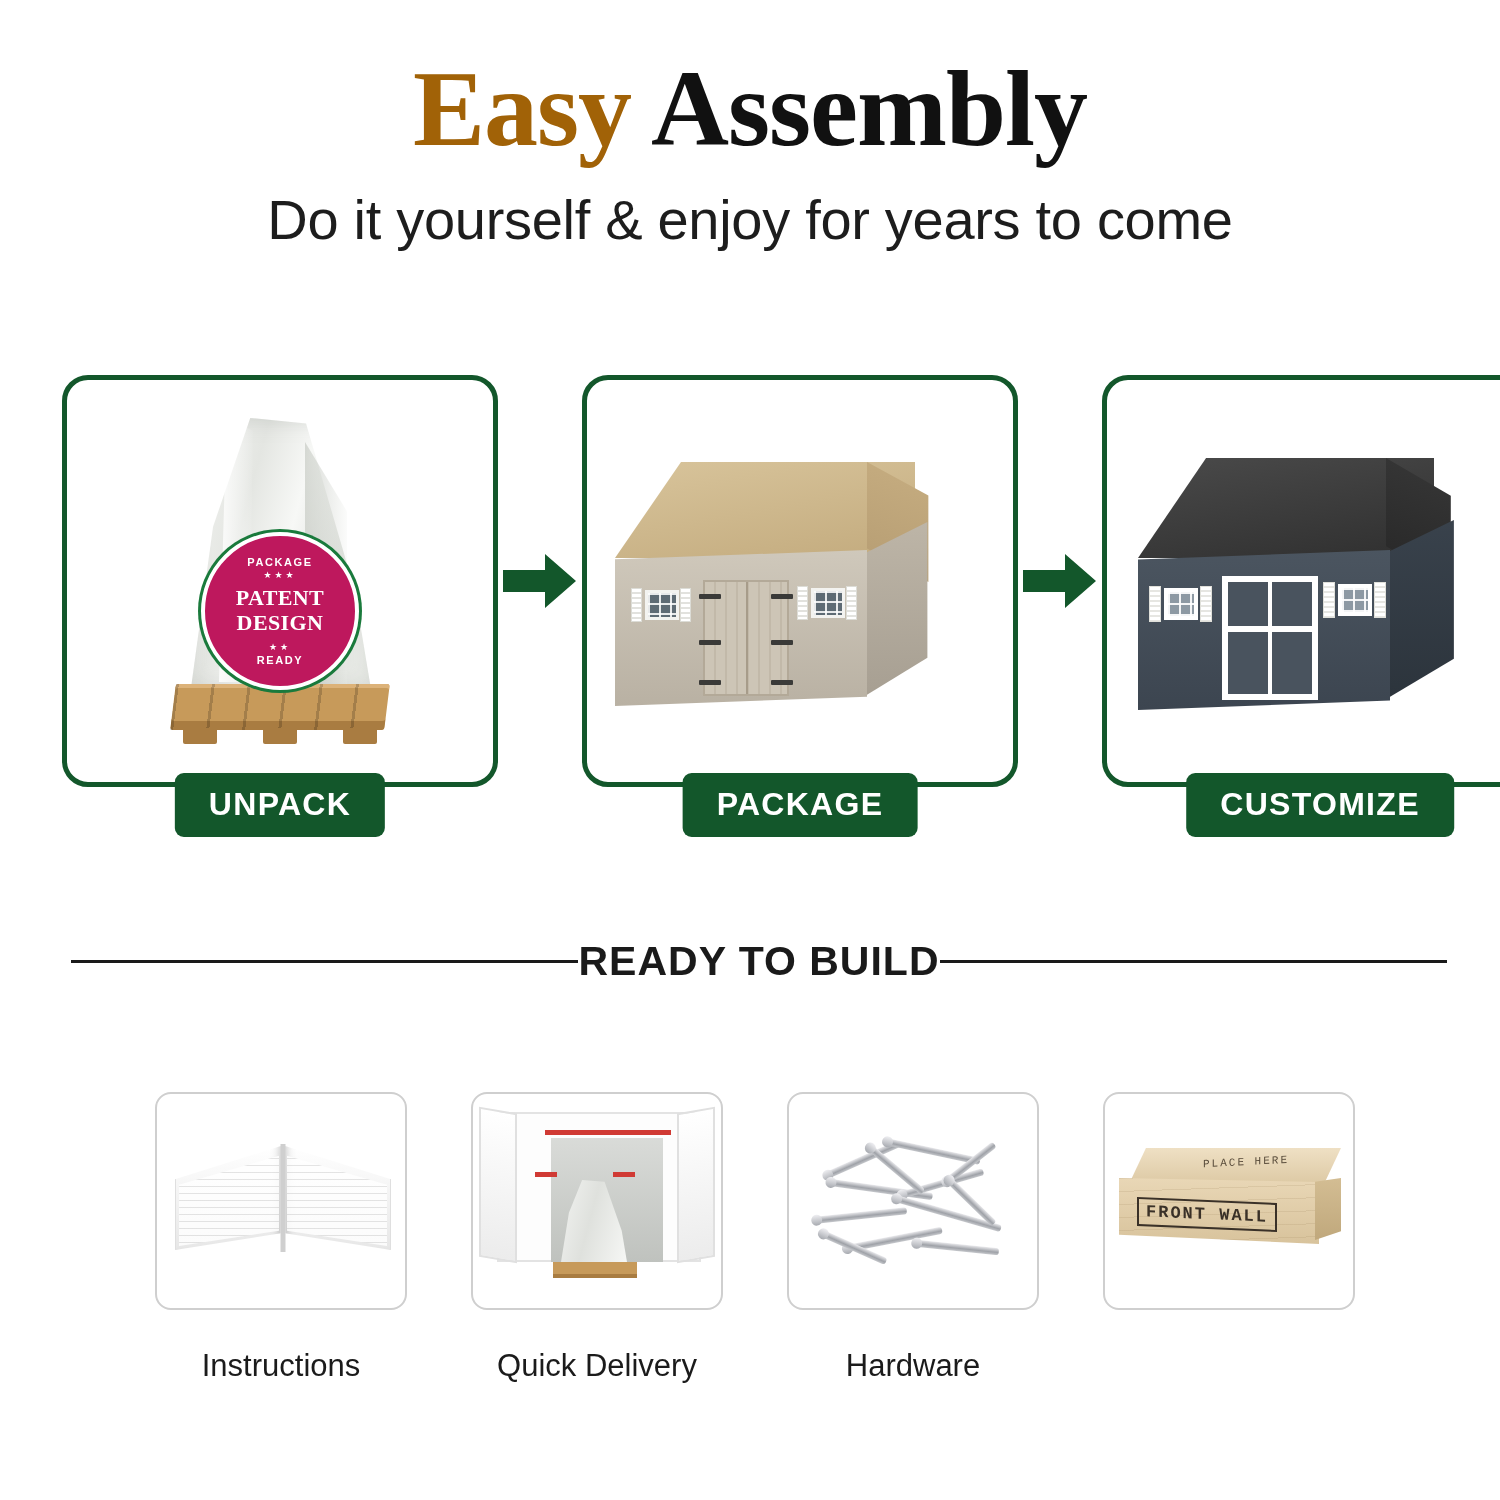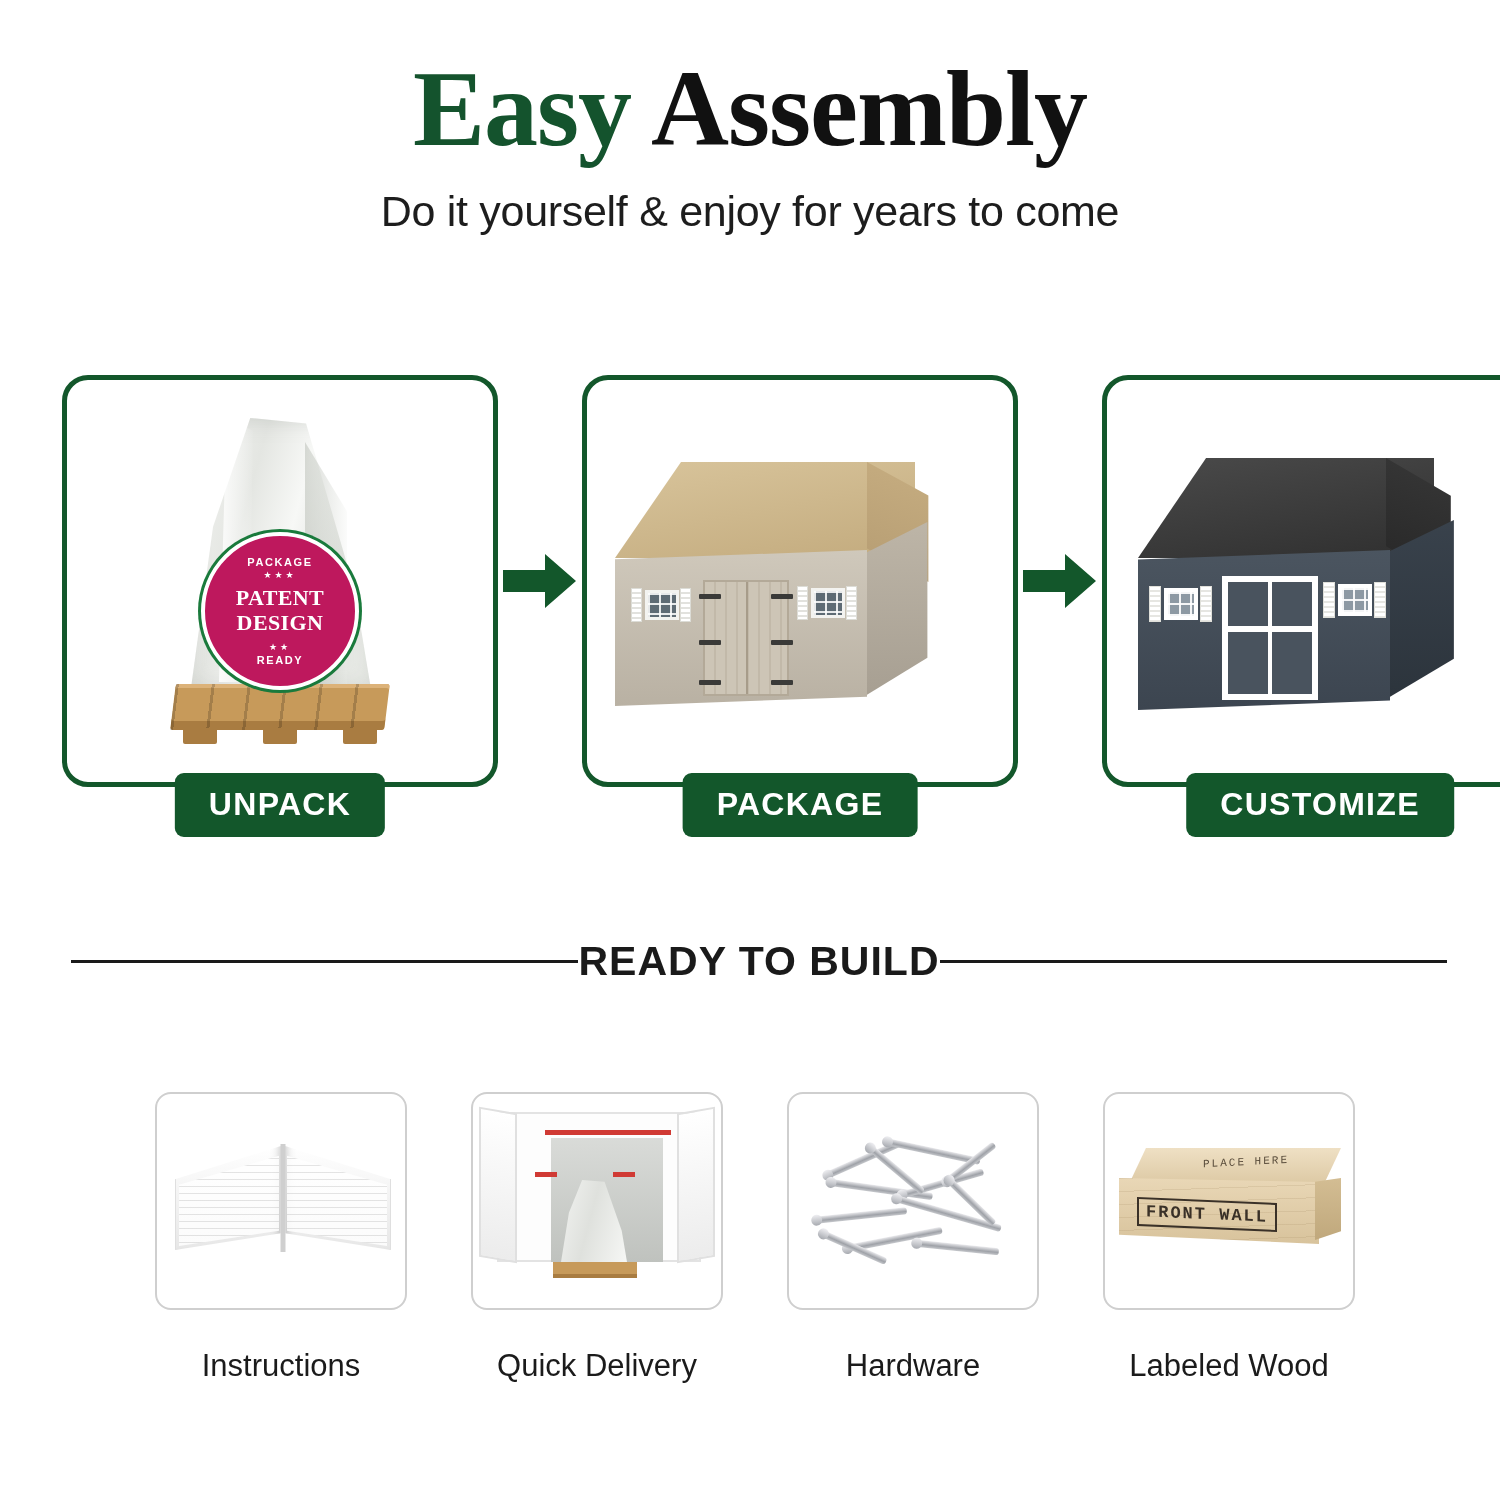--- a/index.html
+++ b/index.html
@@ -21,24 +21,24 @@
     text-align: center;
     padding-top: 52px;
   }
   .title {
     font-family: "Liberation Serif", serif;
     font-size: 108px;
     font-weight: bold;
     line-height: 1.05;
     letter-spacing: -1px;
   }
-  .title .word-easy { color: #14532d; }
+  .title .word-easy { color: #a16207; }
   .title .word-assembly { color: #111111; }
   .subtitle {
-    font-size: 43px;
+    font-size: 56px;
     color: #1d1d1d;
     margin-top: 22px;
     letter-spacing: -0.3px;
   }
 
   
   .steps {
     position: absolute;
     top: 375px;
     left: 62px;
@@ -721,15 +721,14 @@
     <div class="feature-frame">
       <div class="wood">
         <div class="wood-top"></div>
         <div class="wood-face"></div>
         <div class="wood-grain"></div>
         <div class="wood-end"></div>
         <div class="wood-label-place">PLACE HERE</div>
         <div class="wood-label-front">FRONT WALL</div>
       </div>
     </div>
-    <div class="feature-caption">Labeled Wood</div>
   </div>
 </div>
 
 </body></html>

